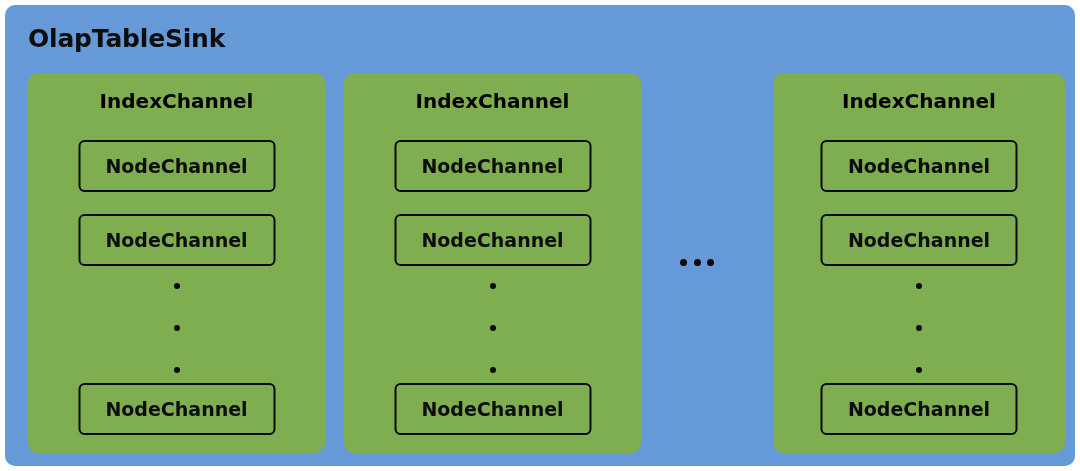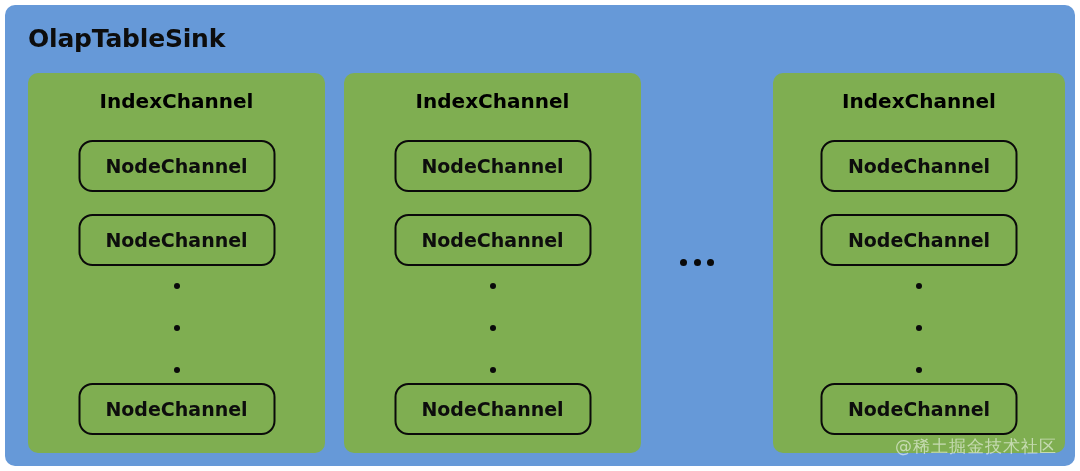--- a/index.html
+++ b/index.html
@@ -73,21 +73,21 @@
   }
 
   
   .node-channel {
     position: absolute;
     left: 50%;
     transform: translateX(-50%);
     width: 197px;
     height: 52px;
     border: 2.4px solid #0a0a0a;
-    border-radius: 14px;
+    border-radius: 6px;
     background: transparent;
     box-sizing: border-box;
     display: flex;
     align-items: center;
     justify-content: center;
   }
   .node-channel .nc-label {
     font-size: 19px;
     font-weight: bold;
     color: #0d0d0d;
@@ -219,16 +219,15 @@
         <span class="dot"></span>
         <span class="dot"></span>
         <span class="dot"></span>
       </div>
 
       <div class="node-channel nc-2">
         <span class="nc-label">NodeChannel</span>
       </div>
     </div>
 
-    <div class="watermark">@稀土掘金技术社区</div>
 
   </div>
 </div>
 
 </body></html>

